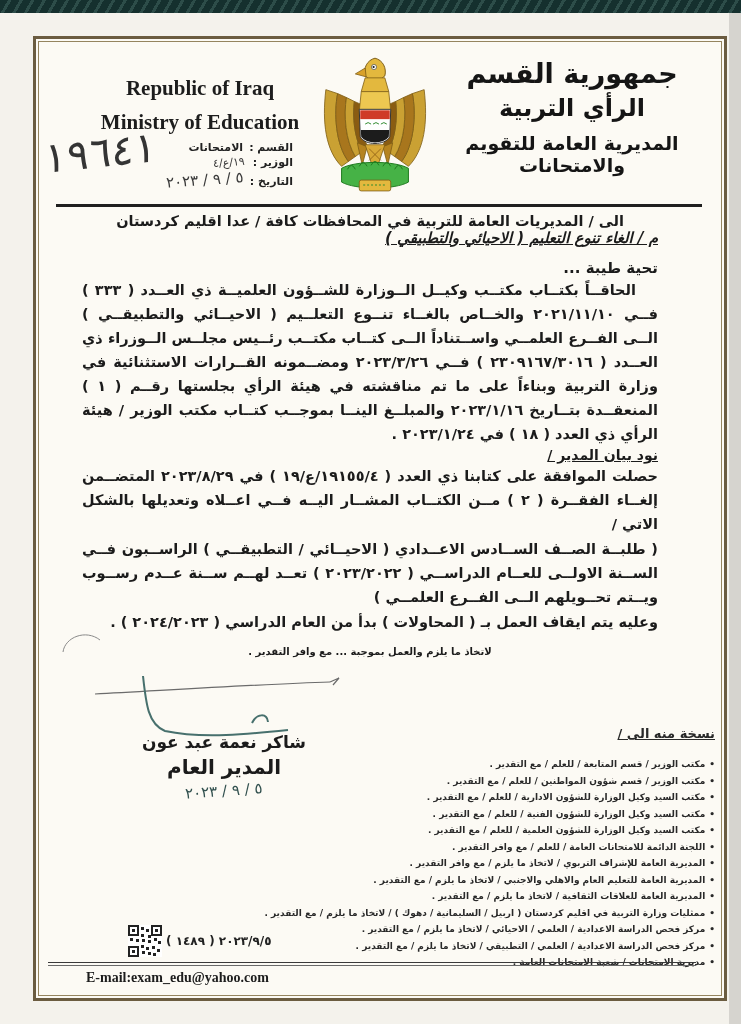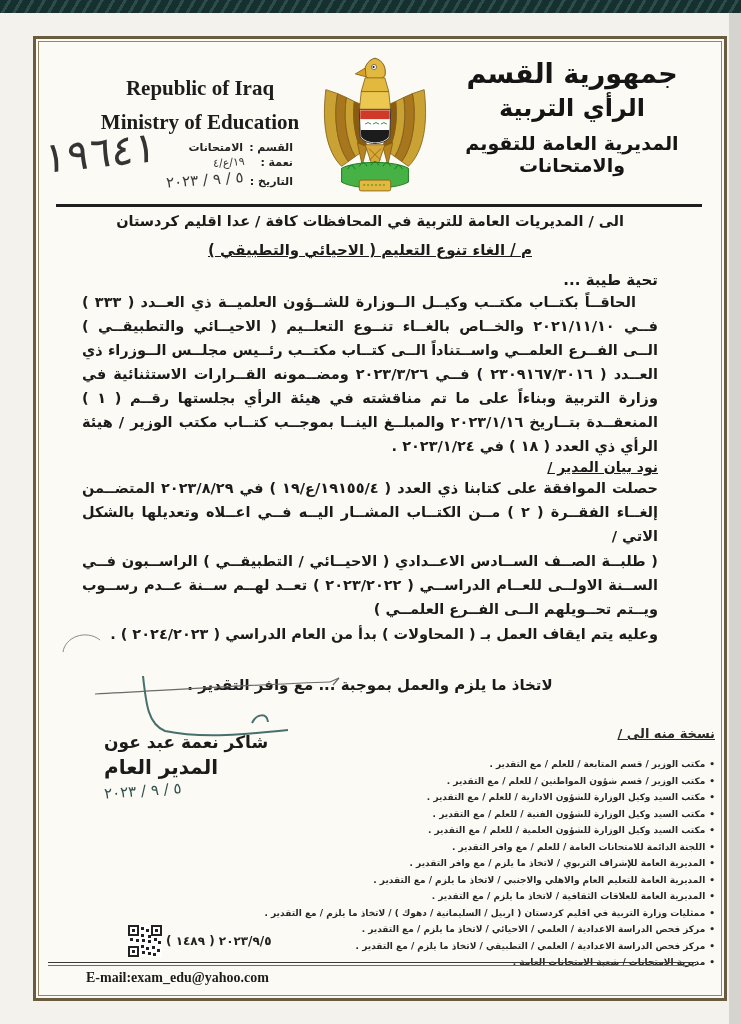--- a/index.html
+++ b/index.html
@@ -31,28 +31,28 @@
   .arabic-header{position:absolute;right:26px;top:58px;width:286px;text-align:center;
     direction:rtl;font-weight:bold;color:#151515;}
   .arabic-header .a1{font-size:27px;}
   .arabic-header .a2{font-size:24px;margin-top:5px;}
   .arabic-header .a3{font-size:19px;margin-top:10px;}
   .divider{position:absolute;left:56px;top:204px;width:646px;height:3px;background:#1f1f1f;}
   
   .body-block{position:absolute;left:82px;top:213px;width:576px;direction:rtl;
     color:#1b1b1b;font-weight:bold;}
   .to-line{text-align:center;font-size:14.5px;}
-  .subject{text-align:center;font-size:15px;margin-top:12px;text-decoration:underline;}
+  .subject{font-size:15px;text-decoration:underline;font-style:italic;}
   .greeting{text-align:right;font-size:15px;margin-top:12px;}
   .para{font-size:14.5px;line-height:24px;text-align:justify;margin-top:1px;}
   .indent{text-indent:22px;}
   .nod{font-size:14px;text-decoration:underline;width:fit-content;margin-top:1px;}
-  .closing{text-align:center;font-size:15px;margin-top:30px;}
-  
-  .signature{position:absolute;left:104px;top:732px;width:240px;text-align:left;
+  .closing{text-align:center;font-size:10px;margin-top:12px;}
+  
+  .signature{position:absolute;left:104px;top:732px;width:240px;text-align:center;
     direction:rtl;font-weight:bold;color:#1b1b1b;}
   .sig-name{font-size:17px;}
   .sig-title{font-size:20px;margin-top:3px;}
   .sig-date{font-size:15px;margin-top:3px;color:#31504e;}
   
   .dist{position:absolute;right:26px;top:726px;width:340px;direction:rtl;color:#292929;font-weight:bold;}
   .dist-heading{font-size:13px;text-decoration:underline;margin-bottom:15px;}
   .dist-item{font-size:9px;line-height:16.5px;white-space:nowrap;display:flex;gap:4px;align-items:baseline;}
   .bullet{font-size:9px;}
   
@@ -80,21 +80,21 @@
   </div>
 
   <div class="stamp-number hand">١٩٦٤١</div>
 
   <div class="fields">
     <div class="frow">
       <span class="flabel">القسم :</span>
       <span>الامتحانات</span>
     </div>
     <div class="frow">
-      <span class="flabel">نعمة :</span>
+      <span class="flabel">الوزير :</span>
       <span class="hand">⁦١٩/ع/٤⁩</span>
     </div>
     <div class="frow">
       <span class="flabel">التاريخ :</span>
       <span class="hand hand-date">٥ / ٩ / ٢٠٢٣</span>
     </div>
   </div>
 
   <div class="emblem">
     <svg width="118" height="148" viewBox="0 0 120 150">

